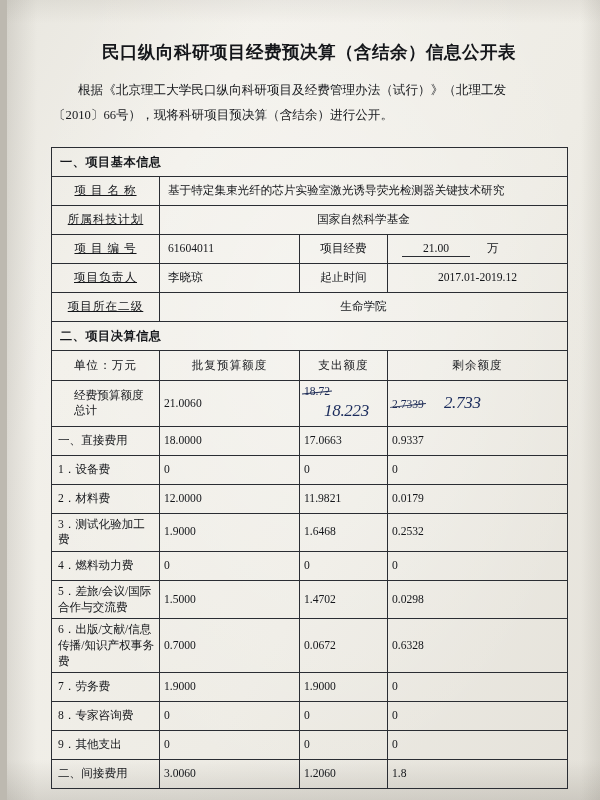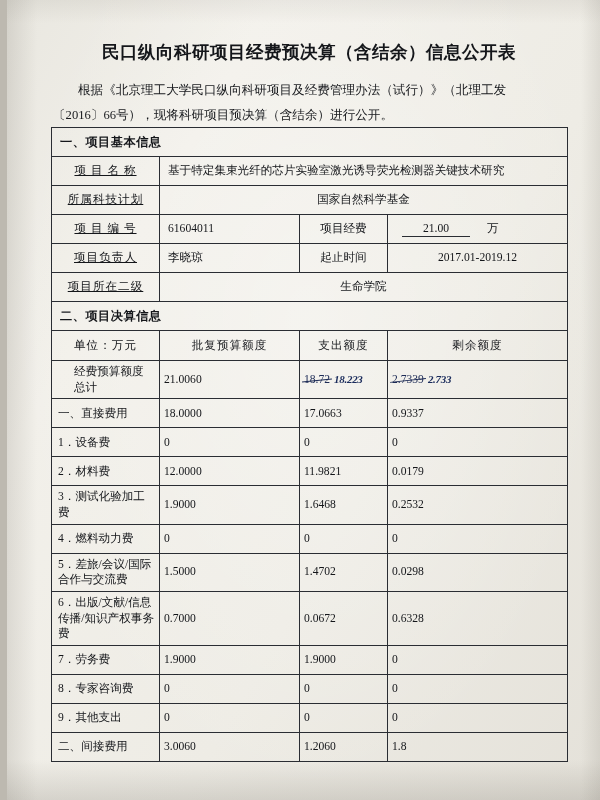--- a/index.html
+++ b/index.html
@@ -45,21 +45,21 @@
     text-align: center;
     margin: 6px 0 14px 0;
     letter-spacing: 0.5px;
     color: #14161a;
   }
   .intro {
     font-size: 12.6px;
     line-height: 1.95;
     color: #16181c;
     text-indent: 0;
-    margin: 0 2px 0 2px;
+    margin: 0 2px 20px 2px;
   }
   .intro .l1 { display: block; text-indent: 25px; }
   .intro .l2 { display: block; }
 
   table.main {
     width: 100%;
     border-collapse: collapse;
     table-layout: fixed;
     font-size: 11.6px;
     color: #14161a;
@@ -106,44 +106,43 @@
     position: absolute;
     left: -2px; right: -2px;
     top: 52%;
     height: 1px;
     background: #1c2a55;
     transform: rotate(-6deg);
   }
   .ink {
     color: #1b2c5c;
     font-style: italic;
-    font-size: 11px;
-    margin-left: 4px;
+    font-size: 17px;
+    margin-left: 20px;
     letter-spacing: -0.3px;
-    font-weight: bold;
   }
   .money-line {
     display: inline-block;
     border-bottom: 1px solid #2a2d33;
     min-width: 68px;
     text-align: center;
   }
   .checkbox-filled { font-size: 11px; }
 </style>
 </head>
 <body>
 
 <div class="page">
   <div class="content">
 
     <h1 class="title">民口纵向科研项目经费预决算（含结余）信息公开表</h1>
 
     <div class="intro">
       <span class="l1">根据《北京理工大学民口纵向科研项目及经费管理办法（试行）》（北理工发</span>
-      <span class="l2">〔2016〕66号），现将科研项目预决算（含结余）进行公开。</span>
+      <span class="l2">〔2010〕66号），现将科研项目预决算（含结余）进行公开。</span>
     </div>
 
     <table class="main">
       <colgroup>
         <col style="width:108px">
         <col style="width:140px">
         <col style="width:88px">
         <col style="width:180px">
       </colgroup>
 

